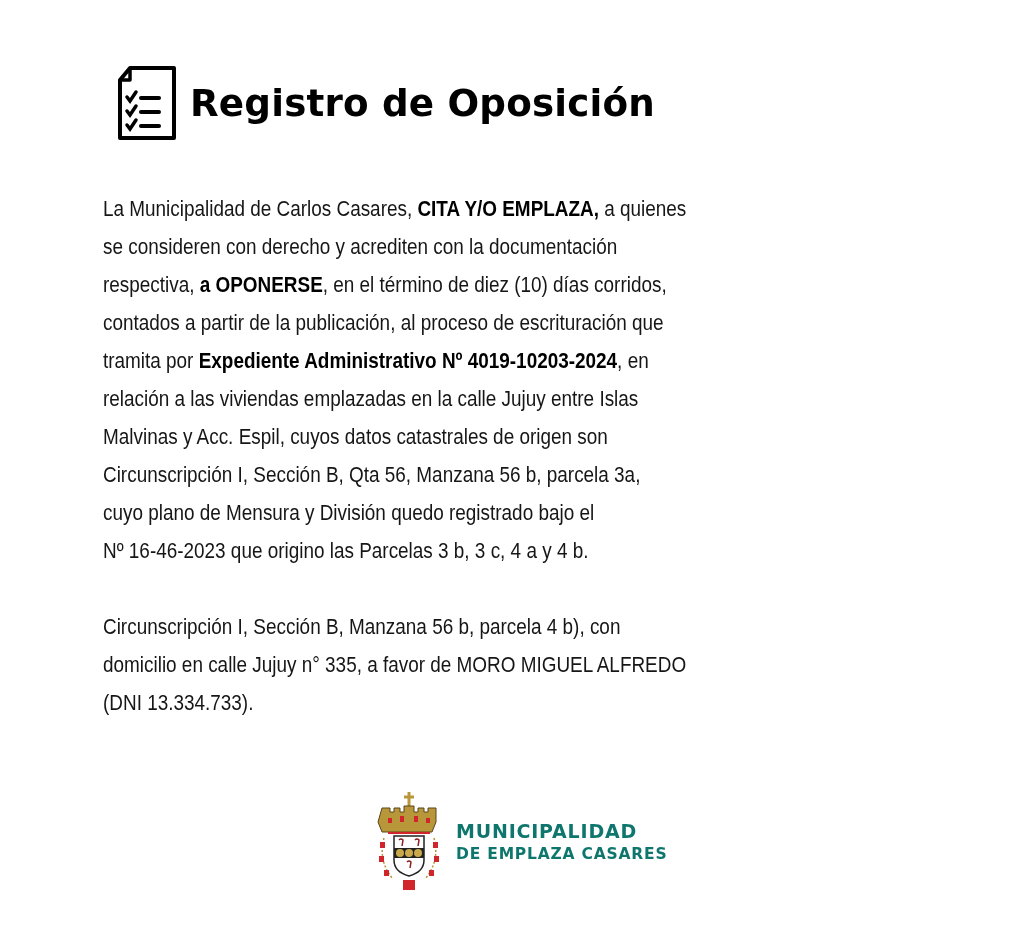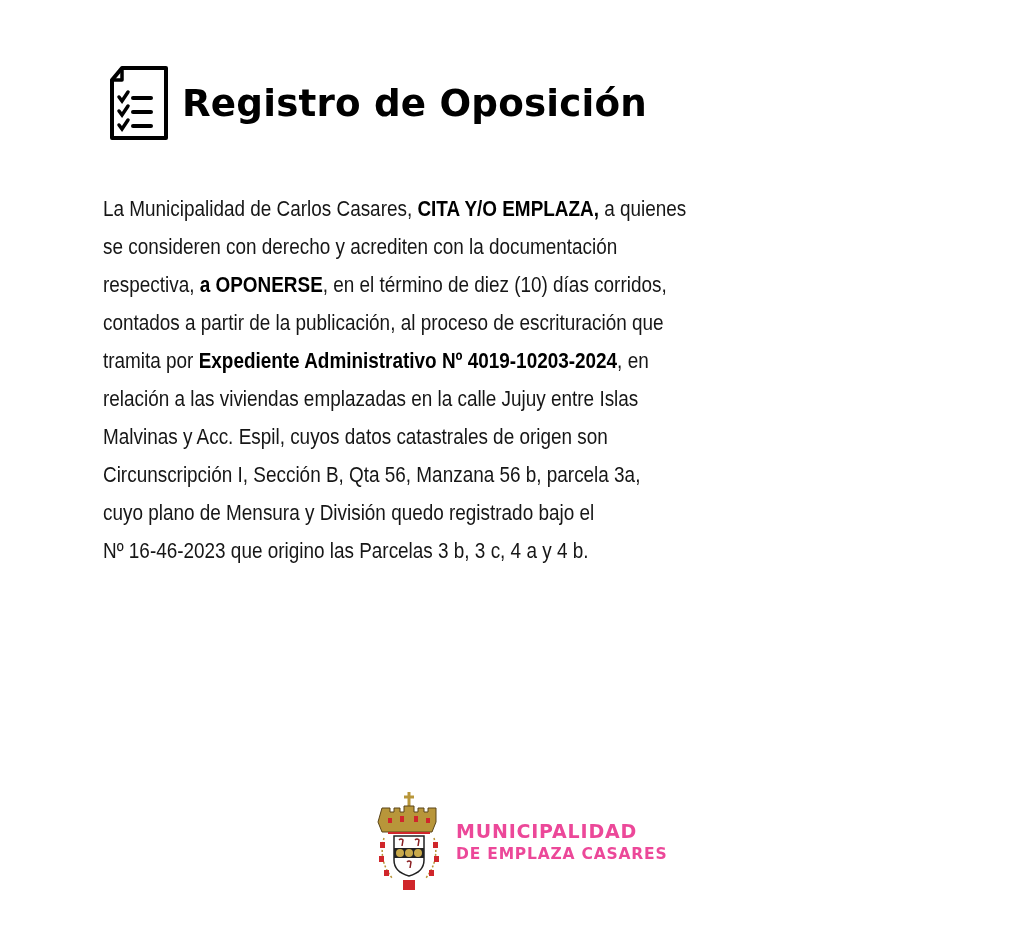--- a/index.html
+++ b/index.html
@@ -1,39 +1,39 @@
 <!DOCTYPE html>
 <html><head>
 <meta charset="utf-8">
 <style>
   html, body { margin: 0; padding: 0; }
   body {
     width: 1024px; height: 933px; background: #ffffff; overflow: hidden;
     position: relative; color: #111111;
     font-family: "Liberation Sans", sans-serif;
   }
-  .header { position: absolute; left: 108px; top: 64px; height: 78px; display: flex; align-items: center; }
+  .header { position: absolute; left: 116px; top: 64px; height: 78px; display: flex; align-items: center; }
   .header-icon { width: 62px; height: 78px; }
   .title {
     margin-left: 12px; font-size: 38px; font-weight: bold; letter-spacing: 0.2px;
     font-family: "DejaVu Sans", sans-serif; color: #000;
     transform: scaleX(0.98); transform-origin: left center;
   }
   .body {
     position: absolute; left: 103px; top: 190px; width: 900px;
     font-size: 22px; line-height: 38px; color: #161616;
     font-family: "Liberation Sans", sans-serif;
   }
   .body p { margin: 0; }
   .line { display: block; white-space: nowrap; transform: scaleX(0.86); transform-origin: left center; }
   .para2 { margin-top: 38px !important; }
   b { font-weight: bold; color: #000; }
   .footer { position: absolute; left: 374px; top: 792px; display: flex; align-items: center; }
   .crest { width: 70px; height: 100px; }
-  .footer-text { margin-left: 12px; font-family: "DejaVu Sans", sans-serif; font-weight: bold; color: #ec4899; }
+  .footer-text { margin-left: 12px; font-family: "DejaVu Sans", sans-serif; font-weight: bold; color: #0f766e; }
   .footer-line1 { font-size: 19px; letter-spacing: 0.8px; line-height: 24px; }
   .footer-line2 { font-size: 15.5px; letter-spacing: 0.8px; line-height: 22px; }
 </style>
 </head>
 <body>
 
 <div class="header">
   <svg class="header-icon" viewBox="0 0 62 78">
     <path d="M14 4 L58 4 L58 74 L4 74 L4 16 Z" fill="none" stroke="#000" stroke-width="4" stroke-linejoin="round"></path>
     <path d="M14 4 L14 16 L4 16" fill="none" stroke="#000" stroke-width="3.5" stroke-linejoin="round"></path>
@@ -53,20 +53,25 @@
       <span class="line"><span>se consideren con derecho y acrediten con la documentación</span></span>
       <span class="line"><span>respectiva, </span><b>a OPONERSE</b><span>, en el término de diez (10) días corridos,</span></span>
       <span class="line"><span>contados a partir de la publicación, al proceso de escrituración que</span></span>
       <span class="line"><span>tramita por </span><b>Expediente Administrativo Nº 4019-10203-2024</b><span>, en</span></span>
       <span class="line"><span>relación a las viviendas emplazadas en la calle Jujuy entre Islas</span></span>
       <span class="line"><span>Malvinas y Acc. Espil, cuyos datos catastrales de origen son</span></span>
       <span class="line"><span>Circunscripción I, Sección B, Qta 56, Manzana 56 b, parcela 3a,</span></span>
       <span class="line"><span>cuyo plano de Mensura y División quedo registrado bajo el</span></span>
       <span class="line"><span>Nº 16-46-2023 que origino las Parcelas 3 b, 3 c, 4 a y 4 b.</span></span>
     </p>
+  <p id="p2" class="para2">
+    <span class="line">Circunscripción I, Sección B, Manzana 56 b, parcela 4 b), con</span>
+    <span class="line">domicilio en calle Jujuy n° 335, a favor de MORO MIGUEL ALFREDO</span>
+    <span class="line">(DNI 13.334.733).</span>
+  </p>
 </div>
 
 <div class="footer">
   <svg class="crest" viewBox="0 0 70 100">
     <line x1="35" y1="0" x2="35" y2="14" stroke="#b8963a" stroke-width="3"></line>
     <line x1="30" y1="5" x2="40" y2="5" stroke="#b8963a" stroke-width="3"></line>
     <path d="M8 16 h8 v4 h4 v-4 h6 v4 h4 v-6 h10 v6 h4 v-4 h6 v4 h4 v-4 h8 v14 l-4 10 h-50 l-4 -10 z" fill="#b8963a" stroke="#5a4518" stroke-width="1"></path>
     <rect x="14" y="26" width="4" height="5" fill="#d0262b"></rect>
     <rect x="26" y="24" width="4" height="6" fill="#d0262b"></rect>
     <rect x="40" y="24" width="4" height="6" fill="#d0262b"></rect>

